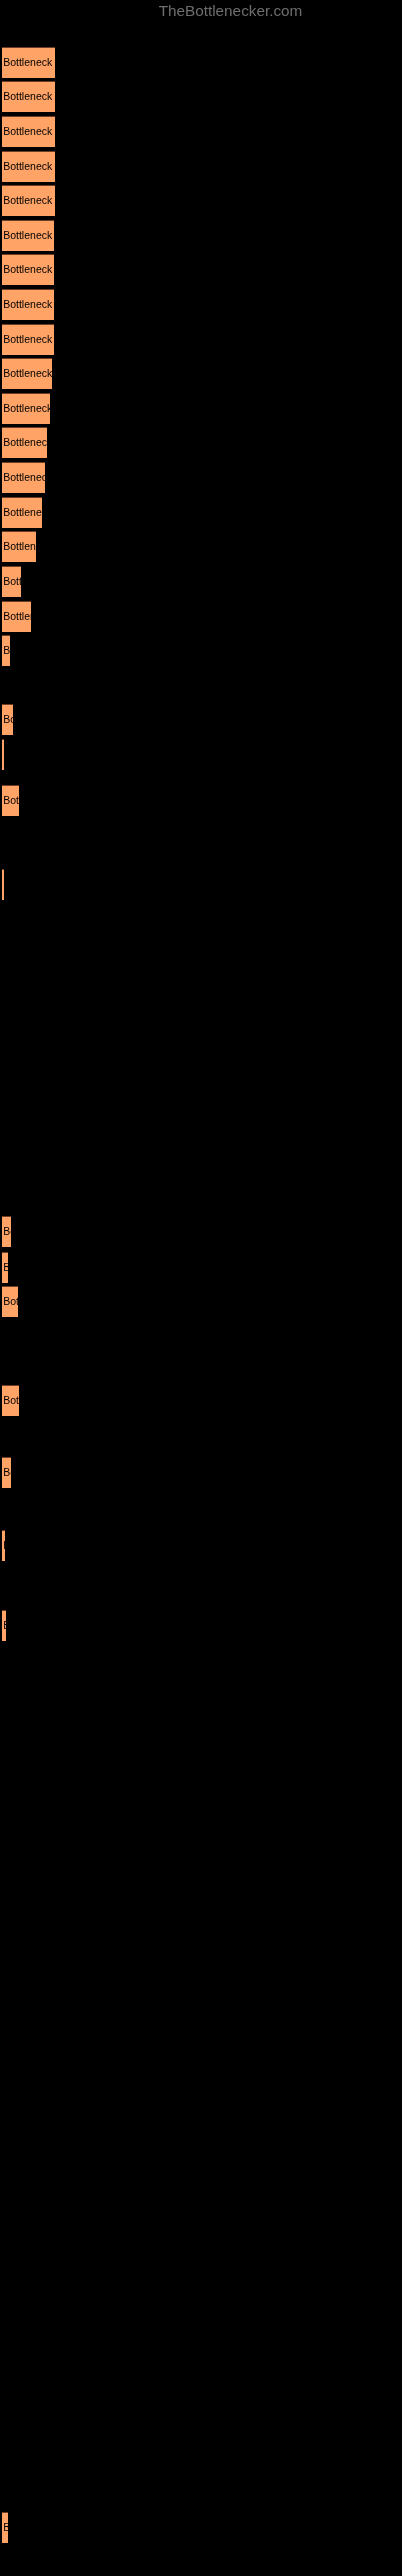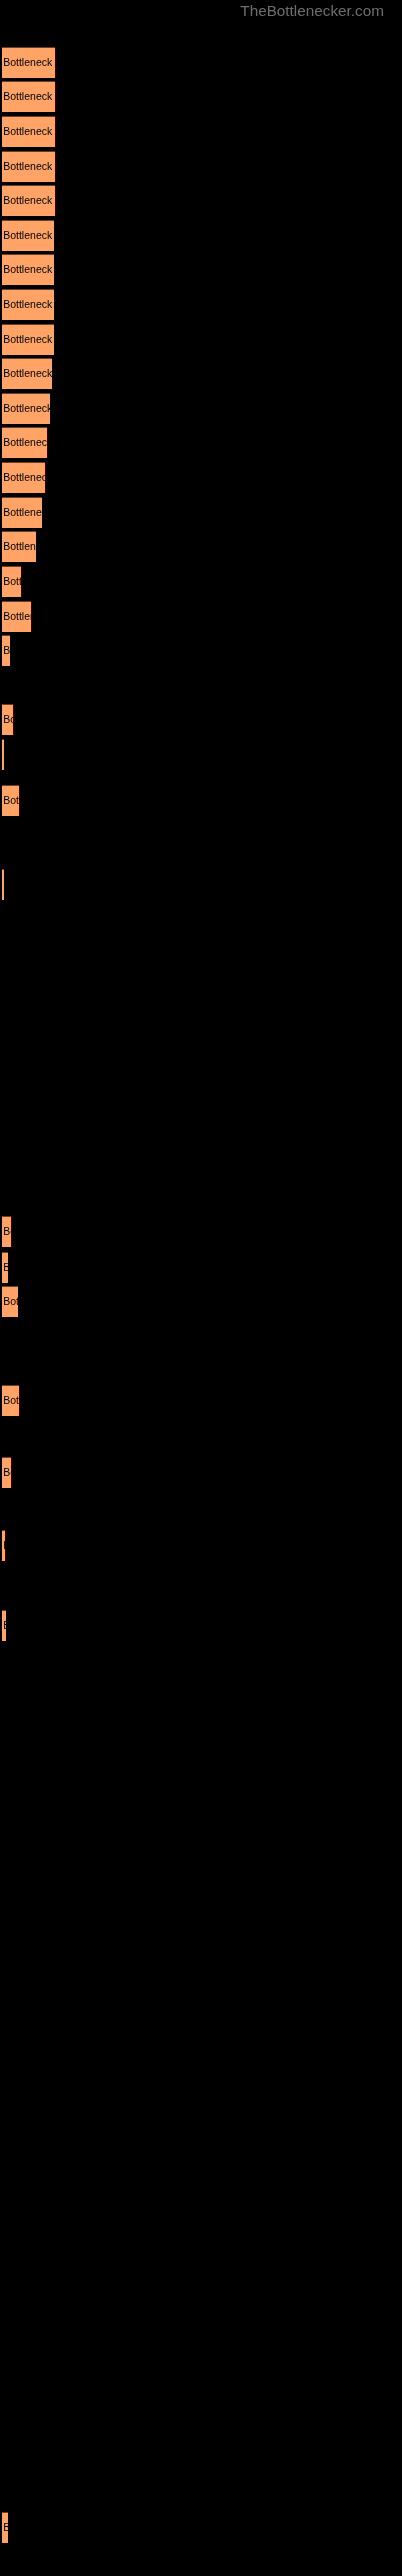--- a/index.html
+++ b/index.html
@@ -20,21 +20,21 @@
     left: 0; top: 0;
     width: 403px;
     height: 2576px;
     background: #000000;
   }
   .chart-title {
     position: absolute;
     top: 1.6px;
     left: 0;
     width: 384px;
-    text-align: right;
+    text-align: center;
     padding-left: 77px;
     box-sizing: border-box;
     color: #6e6e6e;
     font-size: 15.3px;
     font-family: "Liberation Sans", sans-serif;
     letter-spacing: 0px;
     white-space: nowrap;
   }
   .bars-layer {
     position: absolute;

